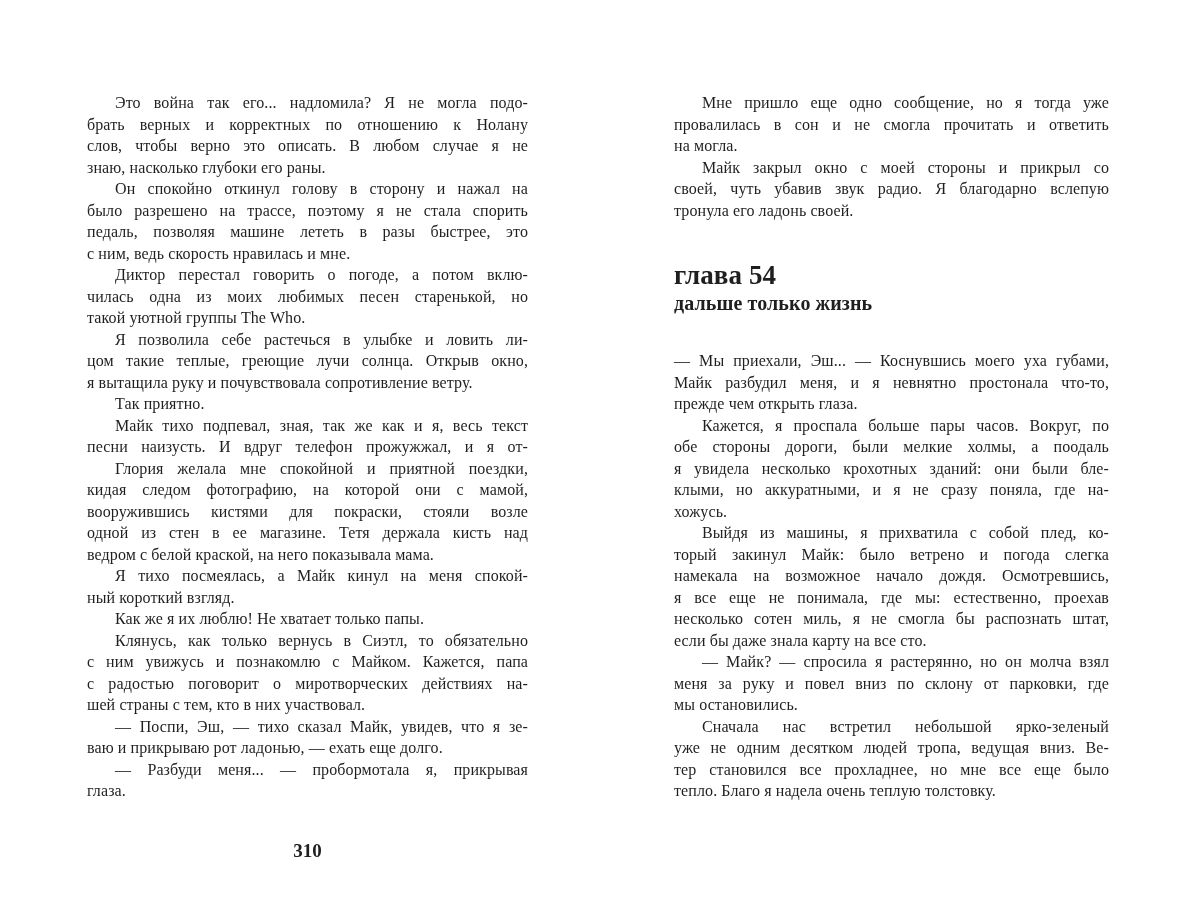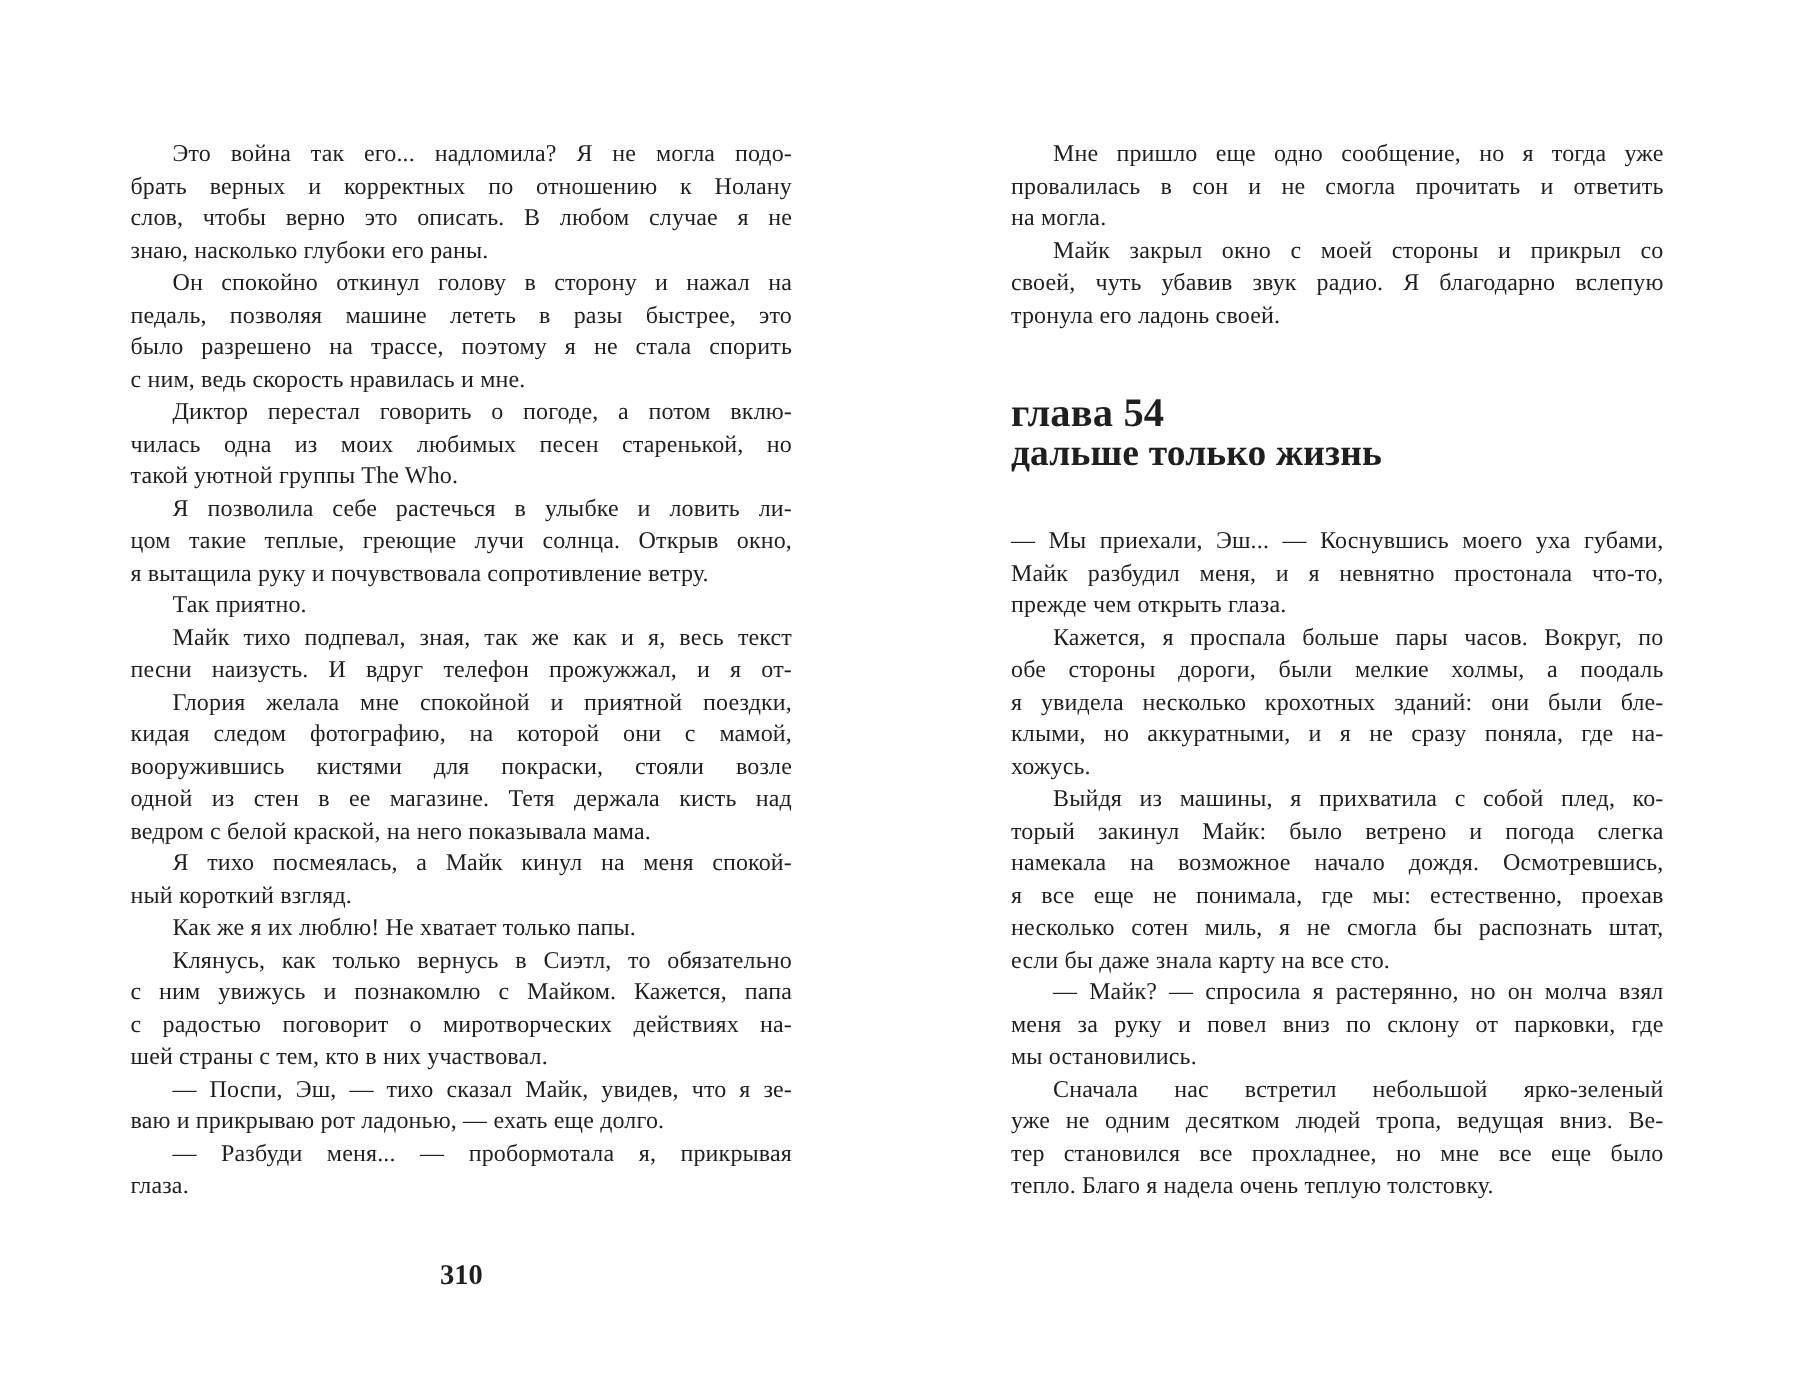--- a/index.html
+++ b/index.html
@@ -30,21 +30,21 @@
   .line.last { text-align-last: left; }
   .line.indent { text-indent: 28px; }
   .chapter { text-align: left; margin: 38px 0 35px 0; }
   .chapter-title {
     font-weight: bold;
     font-size: 27px;
     line-height: 32px;
   }
   .chapter-subtitle {
     font-weight: bold;
-    font-size: 25px;
+    font-size: 20px;
     line-height: 24px;
   }
   .page-number {
     position: absolute;
     top: 841px;
     text-align: center;
     font-weight: bold;
     font-size: 19px;
     line-height: 20px;
   }
@@ -58,22 +58,22 @@
 
   <div class="page-body left" id="left-body">
       <div>
         <div class="line indent">Это война так его... надломила? Я не могла подо-</div>
         <div class="line">брать верных и корректных по отношению к Нолану</div>
         <div class="line">слов, чтобы верно это описать. В любом случае я не</div>
         <div class="line last">знаю, насколько глубоки его раны.</div>
       </div>
       <div>
         <div class="line indent">Он спокойно откинул голову в сторону и нажал на</div>
+        <div class="line">было разрешено на трассе, поэтому я не стала спорить</div>
         <div class="line">педаль, позволяя машине лететь в разы быстрее, это</div>
-        <div class="line">было разрешено на трассе, поэтому я не стала спорить</div>
         <div class="line last">с ним, ведь скорость нравилась и мне.</div>
       </div>
       <div>
         <div class="line indent">Диктор перестал говорить о погоде, а потом вклю-</div>
         <div class="line">чилась одна из моих любимых песен старенькой, но</div>
         <div class="line last">такой уютной группы The Who.</div>
       </div>
       <div>
         <div class="line indent">Я позволила себе растечься в улыбке и ловить ли-</div>
         <div class="line">цом такие теплые, греющие лучи солнца. Открыв окно,</div>

